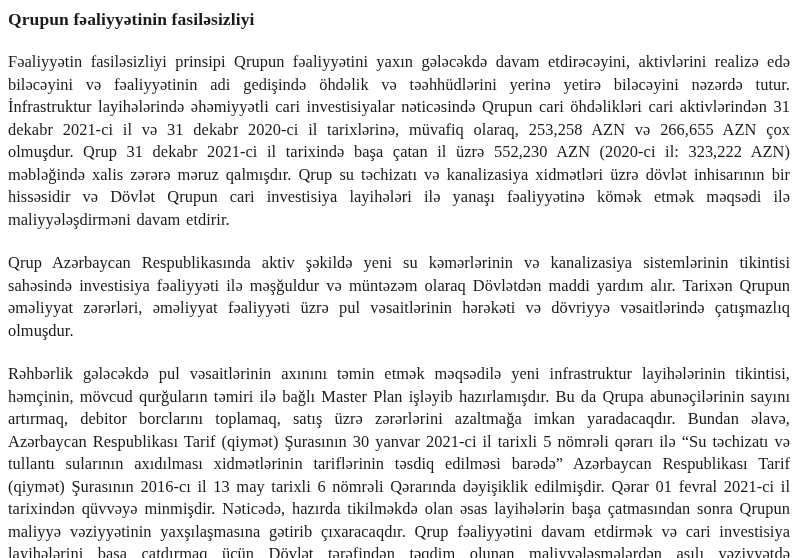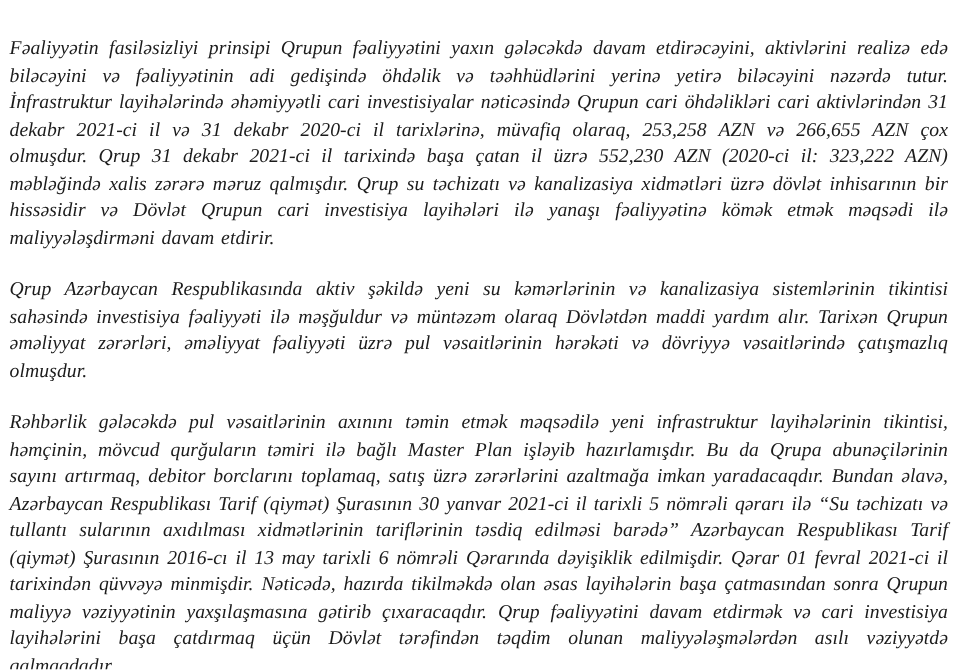--- a/index.html
+++ b/index.html
@@ -25,26 +25,26 @@
     letter-spacing: 0.1px;
     line-height: 22px;
   }
   .para {
     margin: 21px 0 0 0;
     font-size: 16.4px;
     line-height: 22.5px;
     text-align: justify;
     letter-spacing: 0.05px;
     word-spacing: 1.5px;
-    font-style: italic;
   }
 </style>
 </head>
 <body>
 
 <div class="page">
+  <h1 class="title">Qrupun fəaliyyətinin fasiləsizliyi</h1>
 
   <p class="para">Fəaliyyətin fasiləsizliyi prinsipi Qrupun fəaliyyətini yaxın gələcəkdə davam etdirəcəyini, aktivlərini realizə edə biləcəyini və fəaliyyətinin adi gedişində öhdəlik və təəhhüdlərini yerinə yetirə biləcəyini nəzərdə tutur. İnfrastruktur layihələrində əhəmiyyətli cari investisiyalar nəticəsində Qrupun cari öhdəlikləri cari aktivlərindən 31 dekabr 2021-ci il və 31 dekabr 2020-ci il tarixlərinə, müvafiq olaraq, 253,258 AZN və 266,655 AZN çox olmuşdur. Qrup 31 dekabr 2021-ci il tarixində başa çatan il üzrə 552,230 AZN (2020-ci il: 323,222 AZN) məbləğində xalis zərərə məruz qalmışdır. Qrup su təchizatı və kanalizasiya xidmətləri üzrə dövlət inhisarının bir hissəsidir və Dövlət Qrupun cari investisiya layihələri ilə yanaşı fəaliyyətinə kömək etmək məqsədi ilə maliyyələşdirməni davam etdirir.</p>
 
   <p class="para">Qrup Azərbaycan Respublikasında aktiv şəkildə yeni su kəmərlərinin və kanalizasiya sistemlərinin tikintisi sahəsində investisiya fəaliyyəti ilə məşğuldur və müntəzəm olaraq Dövlətdən maddi yardım alır. Tarixən Qrupun əməliyyat zərərləri, əməliyyat fəaliyyəti üzrə pul vəsaitlərinin hərəkəti və dövriyyə vəsaitlərində çatışmazlıq olmuşdur.</p>
 
   <p class="para">Rəhbərlik gələcəkdə pul vəsaitlərinin axınını təmin etmək məqsədilə yeni infrastruktur layihələrinin tikintisi, həmçinin, mövcud qurğuların təmiri ilə bağlı Master Plan işləyib hazırlamışdır. Bu da Qrupa abunəçilərinin sayını artırmaq, debitor borclarını toplamaq, satış üzrə zərərlərini azaltmağa imkan yaradacaqdır. Bundan əlavə, Azərbaycan Respublikası Tarif (qiymət) Şurasının 30 yanvar 2021-ci il tarixli 5 nömrəli qərarı ilə “Su təchizatı və tullantı sularının axıdılması xidmətlərinin tariflərinin təsdiq edilməsi barədə” Azərbaycan Respublikası Tarif (qiymət) Şurasının 2016-cı il 13 may tarixli 6 nömrəli Qərarında dəyişiklik edilmişdir. Qərar 01 fevral 2021-ci il tarixindən qüvvəyə minmişdir. Nəticədə, hazırda tikilməkdə olan əsas layihələrin başa çatmasından sonra Qrupun maliyyə vəziyyətinin yaxşılaşmasına gətirib çıxaracaqdır. Qrup fəaliyyətini davam etdirmək və cari investisiya layihələrini başa çatdırmaq üçün Dövlət tərəfindən təqdim olunan maliyyələşmələrdən asılı vəziyyətdə qalmaqdadır.</p>
 </div>
 
 </body></html>

